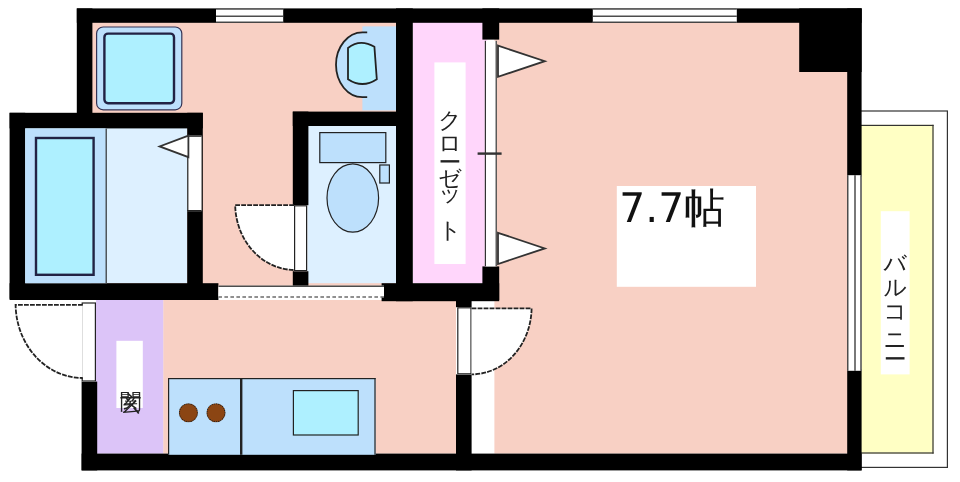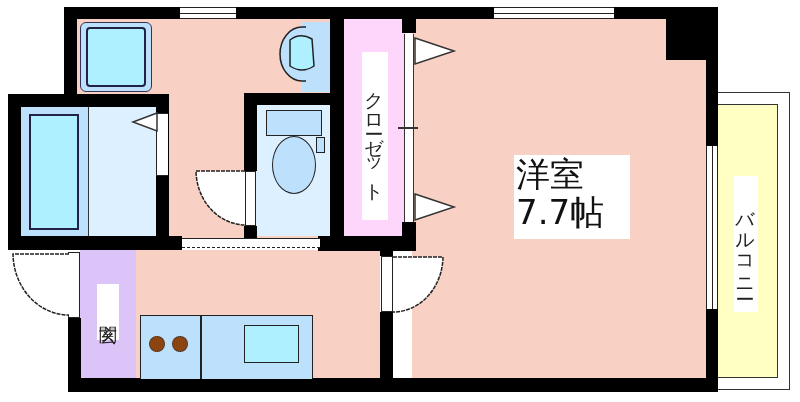--- a/index.html
+++ b/index.html
@@ -115,20 +115,19 @@
 
   <div class="abs" style="left:140px;top:315px;width:173px;height:64px;background:#bde0fc;border:1.5px solid #222;border-bottom:none;"></div>
   <div class="abs" style="left:200px;top:315px;width:1.5px;height:64px;background:#222;"></div>
   <div class="abs" style="left:149px;top:336px;width:16px;height:16px;background:#8b4513;border:1.5px dotted #222;border-radius:50%;"></div>
   <div class="abs" style="left:172px;top:336px;width:16px;height:16px;background:#8b4513;border:1.5px dotted #222;border-radius:50%;"></div>
   <div class="abs" style="left:244px;top:325px;width:55px;height:38px;background:#aef0ff;border:1.5px solid #222;"></div>
 
   <div class="label-v" style="left:362px;top:52px;width:26px;height:168px;font-size:19px;">クローゼット</div>
 
   <div class="abs" style="left:514px;top:155px;width:116px;height:84px;background:#fff;color:#111;font-size:34px;line-height:38px;padding:0 2px;">
-    <div>洋室</div>
     <div>7.7帖</div>
   </div>
 
   <div class="label-v" style="left:734px;top:176px;width:24px;height:136px;font-size:19px;line-height:24px;">バルコニー</div>
 
   <div class="label-v" style="left:97px;top:284px;width:22px;height:56px;font-size:18px;line-height:22px;">玄関</div>
 </div>
 
 </body></html>

